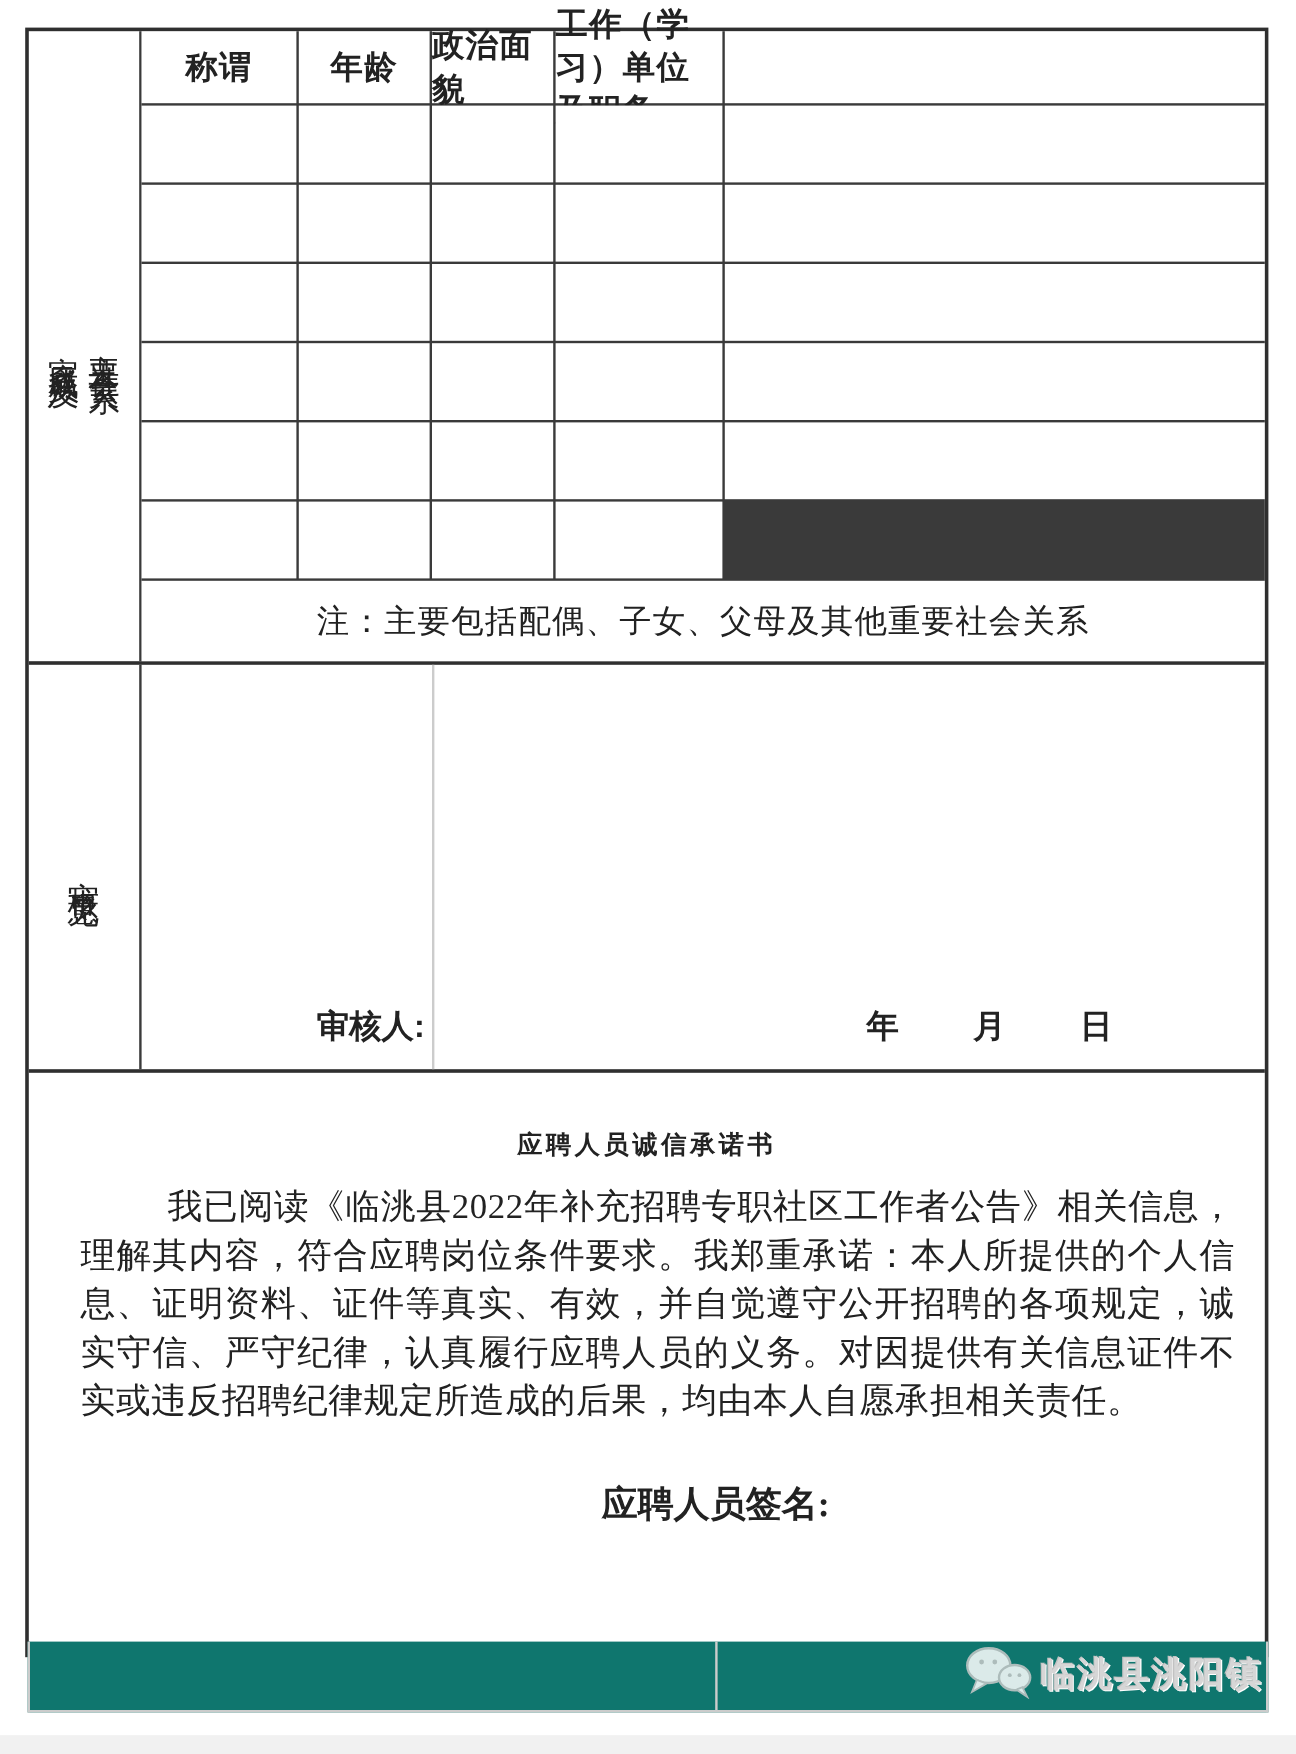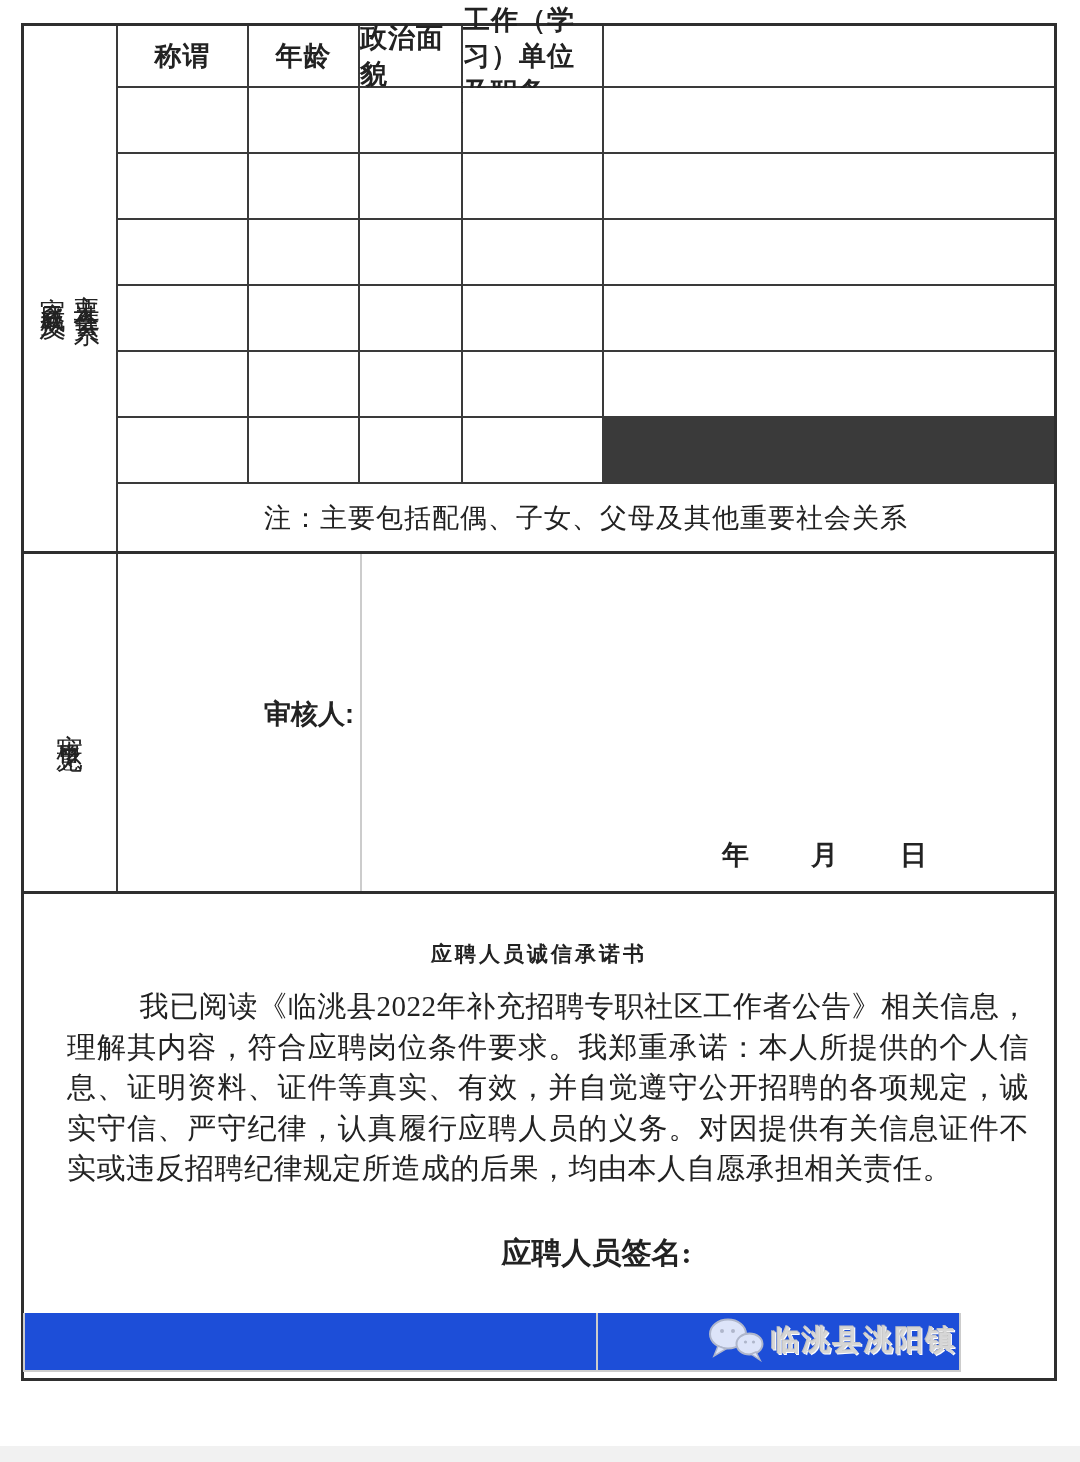--- a/index.html
+++ b/index.html
@@ -33,43 +33,43 @@
   .family-grid .cell{background:#ffffff;}
   .family-grid .th{display:flex;align-items:center;justify-content:center;
                    font-size:27px;font-weight:600;letter-spacing:1px;}
   .note-cell{grid-column:1 / -1;grid-row:8;display:flex;align-items:center;justify-content:center;
              font-size:27px;letter-spacing:1px;}
 
   
   .review-section{height:340px;border-bottom:3px solid var(--border-dark);}
   .review-content{flex:1 1 auto;display:flex;}
   .review-left{flex:0 0 244px;border-right:2px solid var(--line-light);
-               display:flex;align-items:center;justify-content:flex-end;
+               display:flex;align-items:flex-end;justify-content:flex-end;
                padding:0 6px 18px 0;font-size:27px;font-weight:600;}
   .review-right{flex:1 1 auto;display:flex;align-items:flex-end;
                 padding:0 0 18px 360px;font-size:27px;font-weight:600;}
   .review-right .date-part{display:inline-block;}
   .review-right .date-part + .date-part{margin-left:62px;}
 
   
   .commitment-section{flex:1 1 auto;display:block;
                       font-family:"Liberation Serif","DejaVu Serif",serif;}
   .commitment-title{margin-top:46px;text-align:center;font-size:21px;font-weight:bold;
                     letter-spacing:3px;}
   .commitment-body{margin:18px 25px 0 43px;font-size:29px;line-height:40.5px;
                    text-align:justify;text-indent:2.5em;letter-spacing:0.5px;}
   .signature-row{display:flex;justify-content:center;align-items:baseline;
                  margin-top:44px;padding:0 16px 0 131px;font-size:30px;font-weight:600;}
   .signature-date .date-part + .date-part{margin-left:48px;}
 
   
-  .footer-row{position:absolute;left:23px;top:1313px;width:938px;height:59px;
+  .footer-row{position:absolute;left:23px;top:1368px;width:1034px;height:59px;
               border-left:2px solid var(--line-light);
               border-right:2px solid var(--line-light);
-              border-bottom:2px solid var(--line-light);background:#1d4ed8;}
+              border-bottom:2px solid var(--line-light);background:#0f766e;}
   .footer-divider{position:absolute;left:571px;top:0;bottom:0;width:2px;background:var(--line-light);}
   .watermark{position:absolute;right:2px;bottom:4px;display:flex;align-items:center;
              color:var(--watermark);}
   .watermark-text{font-size:29px;letter-spacing:2px;font-weight:600;
                   color:#d6d6d6;text-shadow:-1px -1px 0 #c2c2c2,1px 1px 0 #ffffff;}
   .wechat-icon{margin-right:6px;opacity:0.85;}
 
   .page-bottom-shade{position:absolute;left:0;right:0;bottom:0;height:16px;background:#f1f1f1;}
 </style>
 </head>

